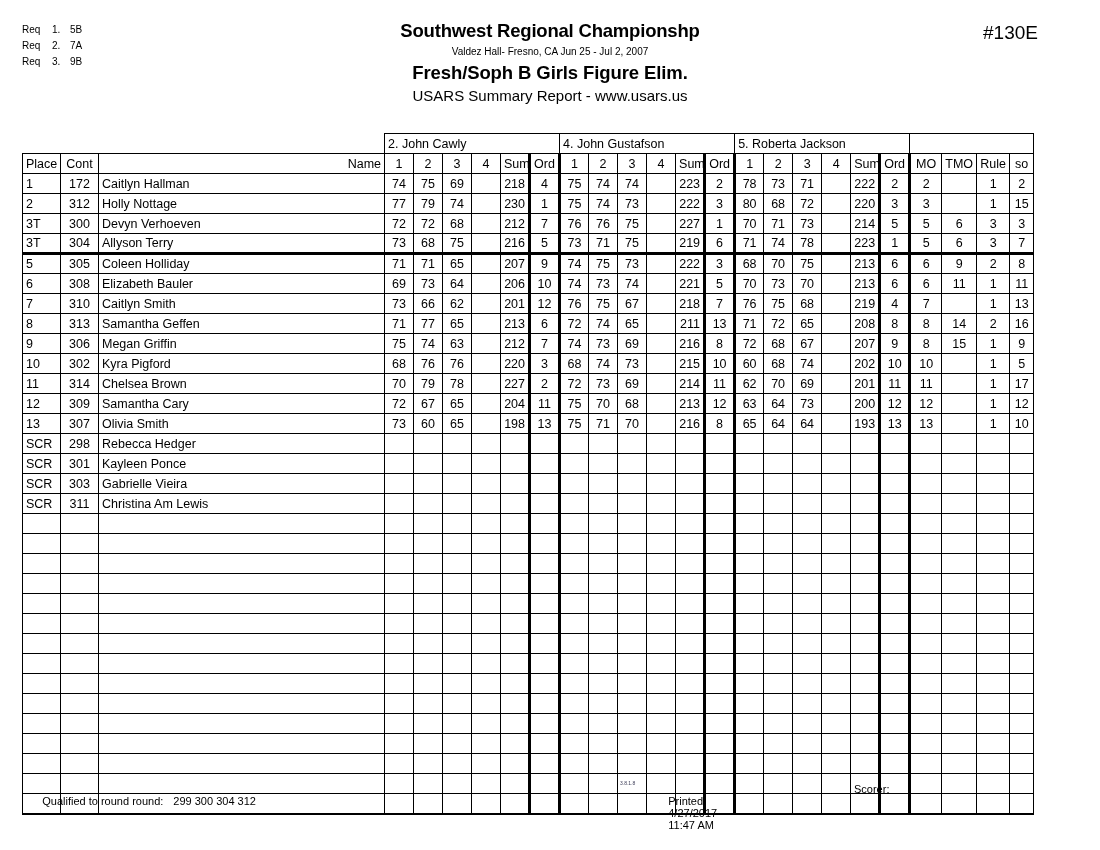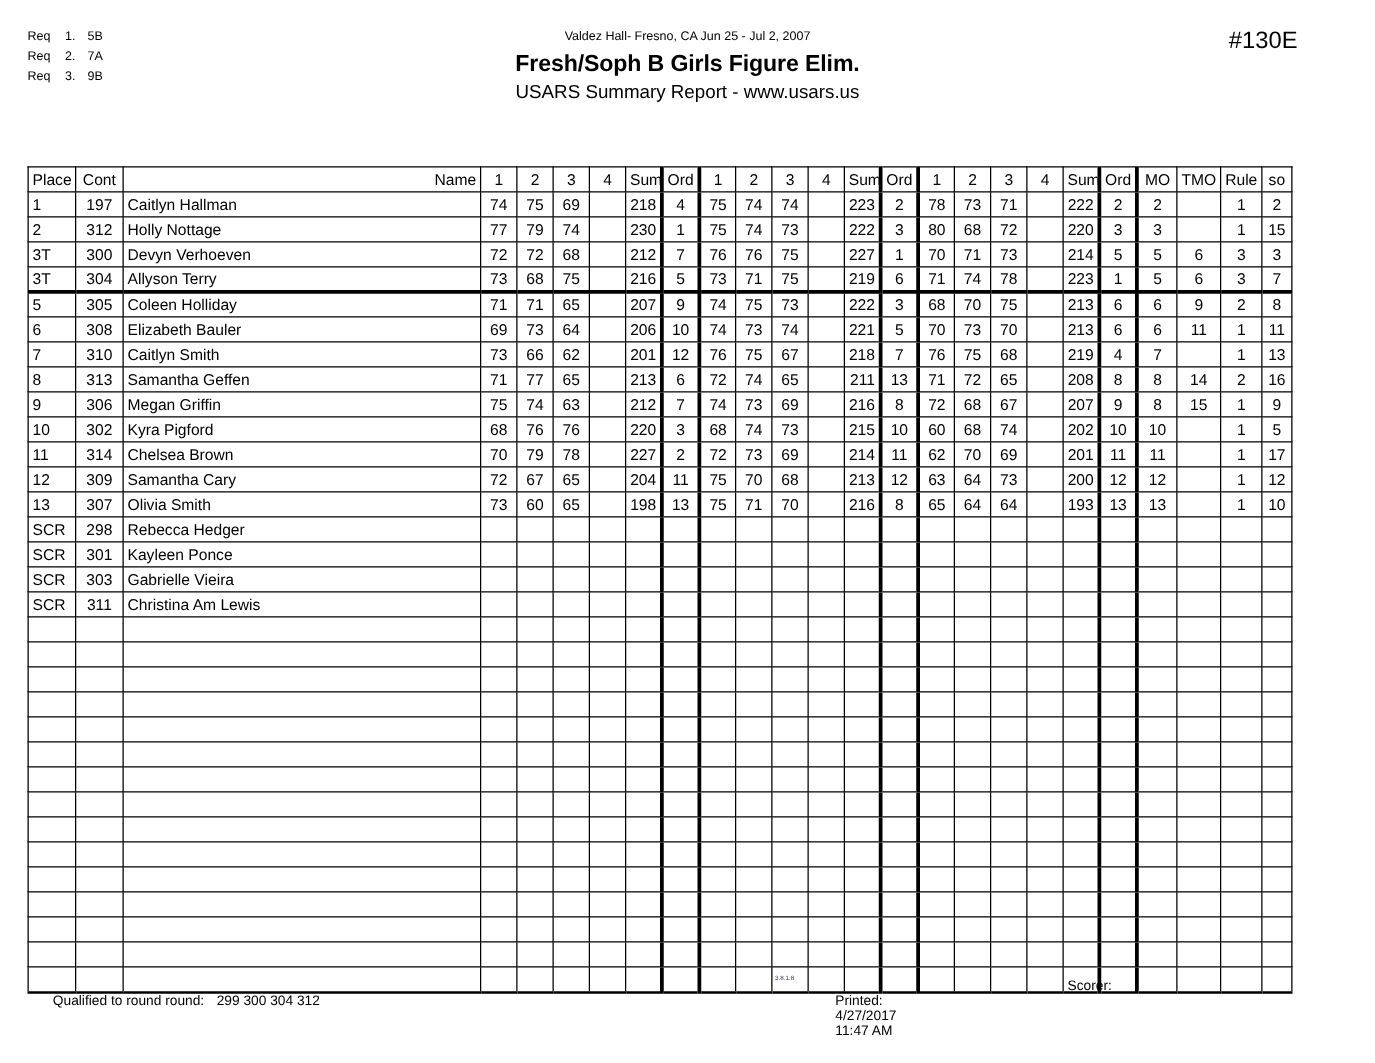--- a/index.html
+++ b/index.html
@@ -167,20 +167,21 @@
     left: 832px;
     top: 0;
   }
 </style>
 </head>
 <body>
 
 <div id="req-block"><span class="req-line"><span class="req-label">Req</span><span class="req-num">1.</span><span class="req-val">5B</span></span><span class="req-line"><span class="req-label">Req</span><span class="req-num">2.</span><span class="req-val">7A</span></span><span class="req-line"><span class="req-label">Req</span><span class="req-num">3.</span><span class="req-val">9B</span></span></div>
 
 <div id="title-block">
+  <div id="doc-title">Southwest Regional Championshp</div>
   <div id="doc-venue">Valdez Hall- Fresno, CA  Jun 25 - Jul 2, 2007</div>
   <div id="doc-event">Fresh/Soph B Girls Figure Elim.</div>
   <div id="doc-source">USARS Summary Report - www.usars.us</div>
 </div>
 <div id="sheet-id">#130E</div>
 
 <table id="results-table">
   <colgroup>
     <col style="width:38px">
       <col style="width:38px">
@@ -202,20 +203,27 @@
       <col style="width:29px">
       <col style="width:29px">
       <col style="width:29px">
       <col style="width:30px">
     <col style="width:32px">
       <col style="width:35px">
       <col style="width:33px">
       <col style="width:24px">
   </colgroup>
   <tbody id="table-body">
+      <tr class="judge-row">
+        <td colspan="3" class="judge-blank"></td>
+        <td colspan="6" class="judge-name">2.  John Cawly</td>
+        <td colspan="6" class="judge-name">4.  John Gustafson</td>
+        <td colspan="6" class="judge-name">5.  Roberta Jackson</td>
+        <td colspan="4" class="judge-end"></td>
+      </tr>
       <tr class="head-row">
         <td class="c">Place</td>
         <td class="c">Cont</td>
         <td class="al l">Name</td>
         <td class="c">1</td>
         <td class="c">2</td>
         <td class="c">3</td>
         <td class="c">4</td>
         <td class="c">Sum</td>
         <td class="c ordcol">Ord</td>
@@ -231,21 +239,21 @@
         <td class="c">4</td>
         <td class="c">Sum</td>
         <td class="c ordcol">Ord</td>
         <td class="c mocol">MO</td>
         <td class="c">TMO</td>
         <td class="c">Rule</td>
         <td class="c">so</td>
       </tr>
       <tr class="qual">
         <td class="l">1</td>
-        <td class="c">197</td>
+        <td class="c">172</td>
         <td class="l">Caitlyn Hallman</td>
         <td class="c">74</td>
         <td class="c">75</td>
         <td class="c">69</td>
         <td class="c"></td>
         <td class="r">218</td>
         <td class="c ordcol">4</td>
         <td class="c">75</td>
         <td class="c">74</td>
         <td class="c">74</td>

